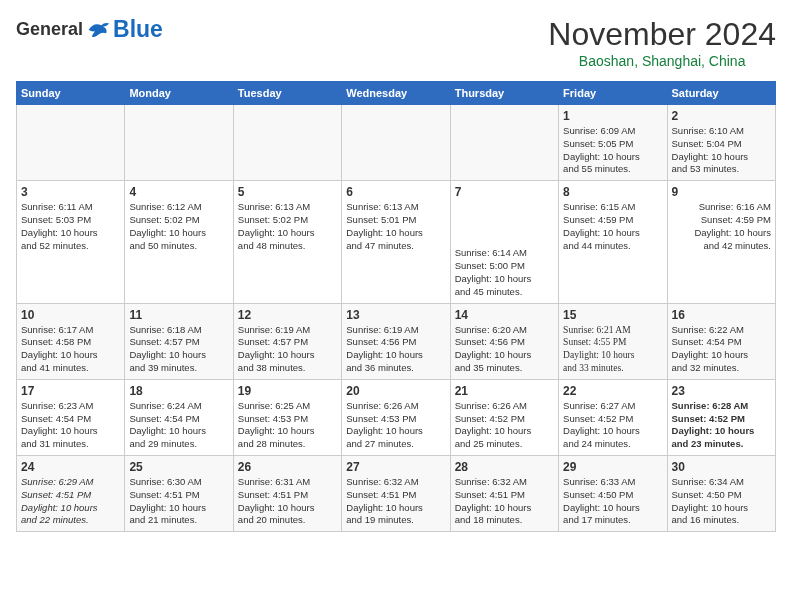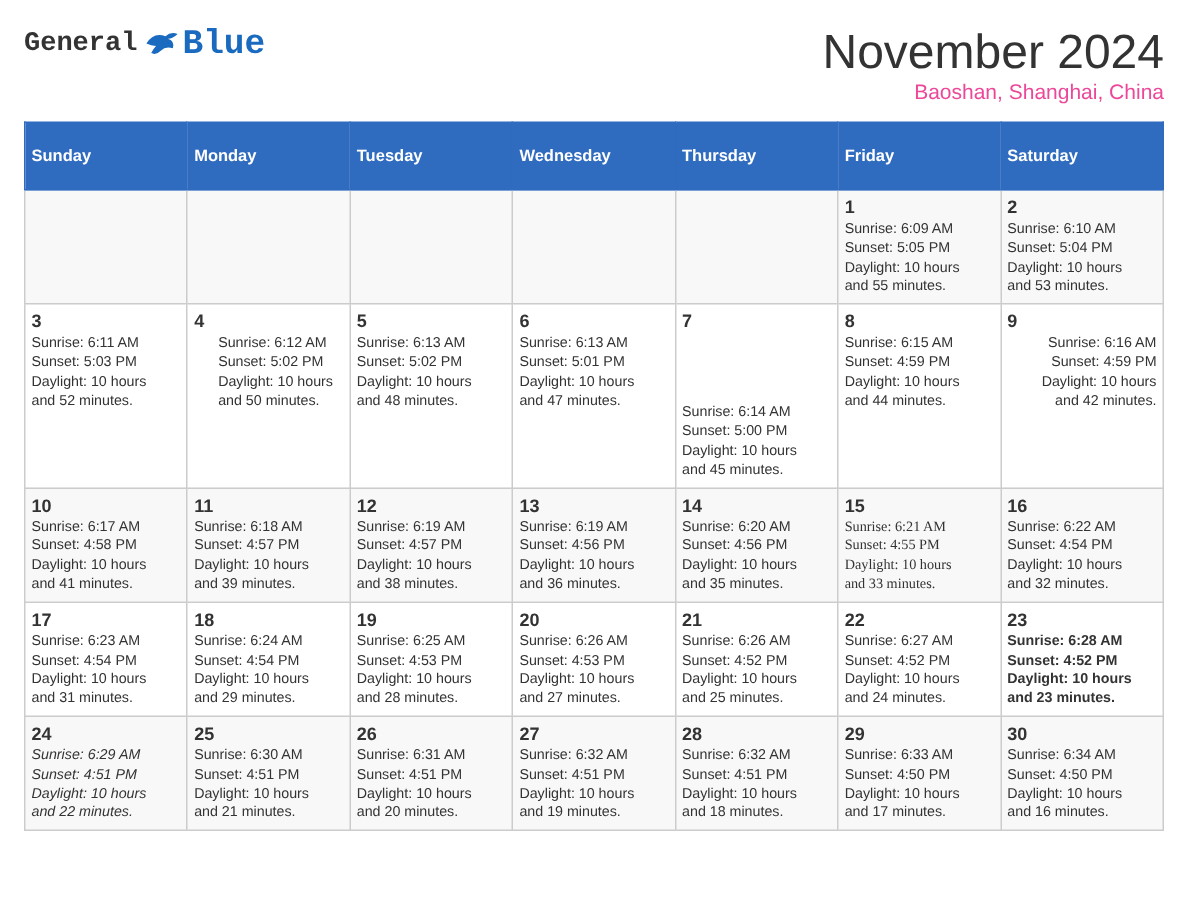--- a/index.html
+++ b/index.html
@@ -13,53 +13,52 @@
     .header {
       display: flex;
       justify-content: space-between;
       align-items: flex-start;
       margin-bottom: 12px;
     }
     .logo {
       display: flex;
       flex-direction: column;
       align-items: flex-start;
-      font-family: Liberation Mono, monospace;
     }
     .logo-text {
       display: flex;
       align-items: center;
       gap: 2px;
     }
     .logo-bird {
       width: 24px;
       height: 20px;
       margin-left: 2px;
     }
     .title-block {
-      text-align: right;
+      text-align: center;
     }
     .month-title {
       font-size: 32px;
       font-weight: 300;
       color: #333;
     }
     .location {
       font-size: 14px;
-      color: #ec4899;
+      color: #15803d;
     }
     .calendar {
       width: 100%;
       border-collapse: collapse;
       font-size: 10px;
     }
     .calendar th {
       background-color: #2f6bbf;
       color: white;
-      padding: 16px 4px;
+      padding: 5px 4px;
       text-align: left;
       font-size: 11px;
       font-weight: bold;
       border: 1px solid #2f6bbf;
     }
     .calendar td {
       border: 1px solid #ccc;
       vertical-align: top;
       padding: 4px 4px;
       width: 108px;
@@ -144,21 +143,21 @@
       <tr>
         <td>
           <span class="day-num">3</span>
           <div class="day-info" style="white-space: pre-line;">Sunrise: 6:11 AM
 Sunset: 5:03 PM
 Daylight: 10 hours
 and 52 minutes.</div>
         </td>
         <td>
           <span class="day-num">4</span>
-          <div class="day-info" style="white-space: pre-line; margin-left: 16px;">Sunrise: 6:12 AM
+          <div class="day-info" style="white-space: pre-line;">Sunrise: 6:12 AM
 Sunset: 5:02 PM
 Daylight: 10 hours
 and 50 minutes.</div>
         </td>
         <td>
           <span class="day-num">5</span>
           <div class="day-info" style="white-space: pre-line;">Sunrise: 6:13 AM
 Sunset: 5:02 PM
 Daylight: 10 hours
 and 48 minutes.</div>

